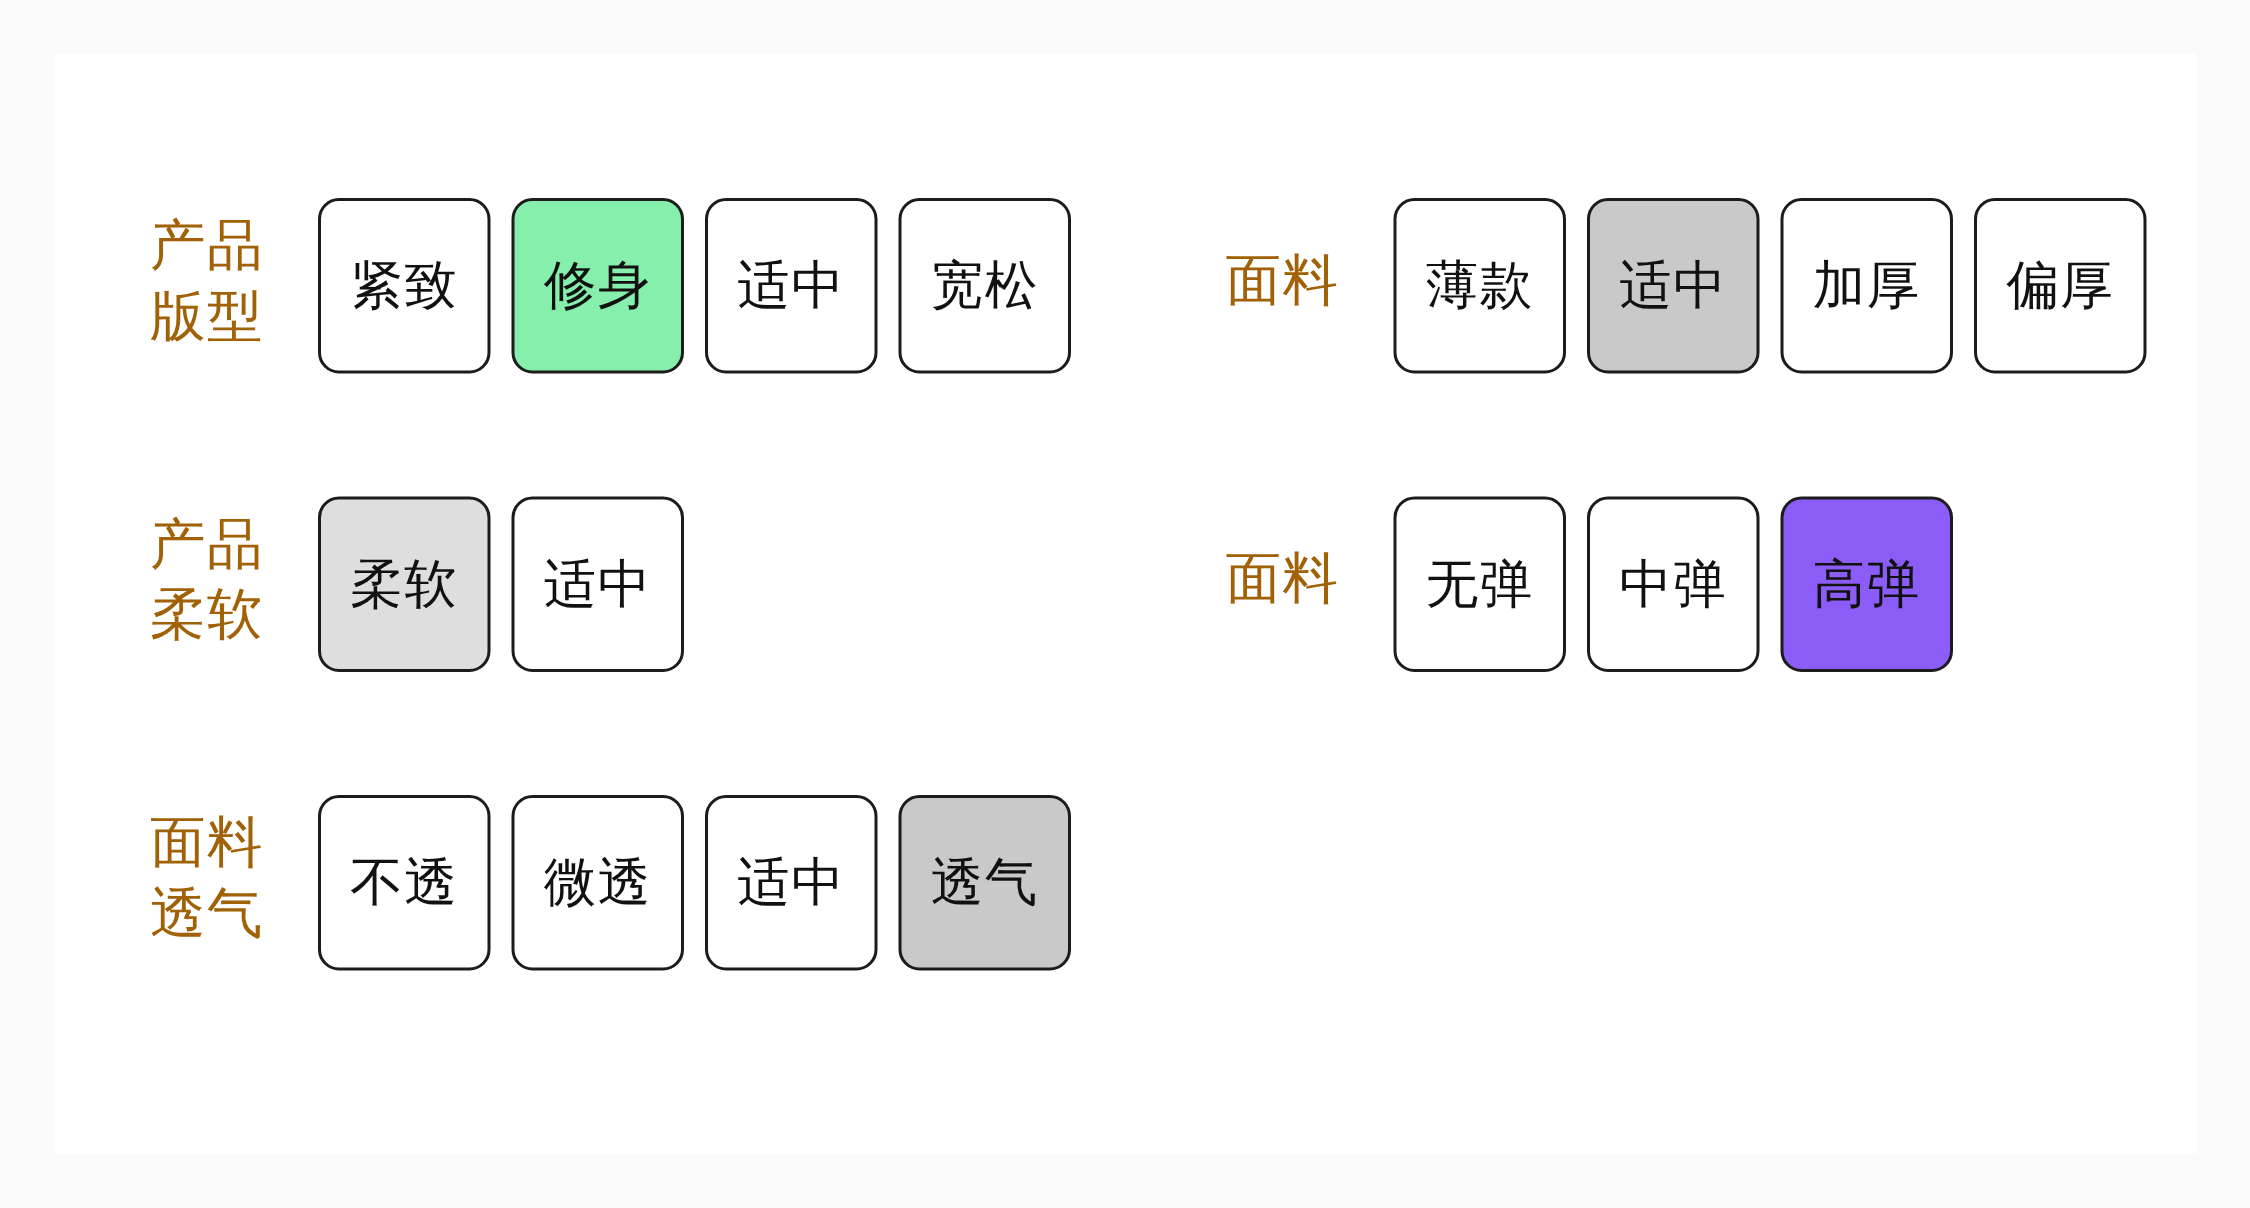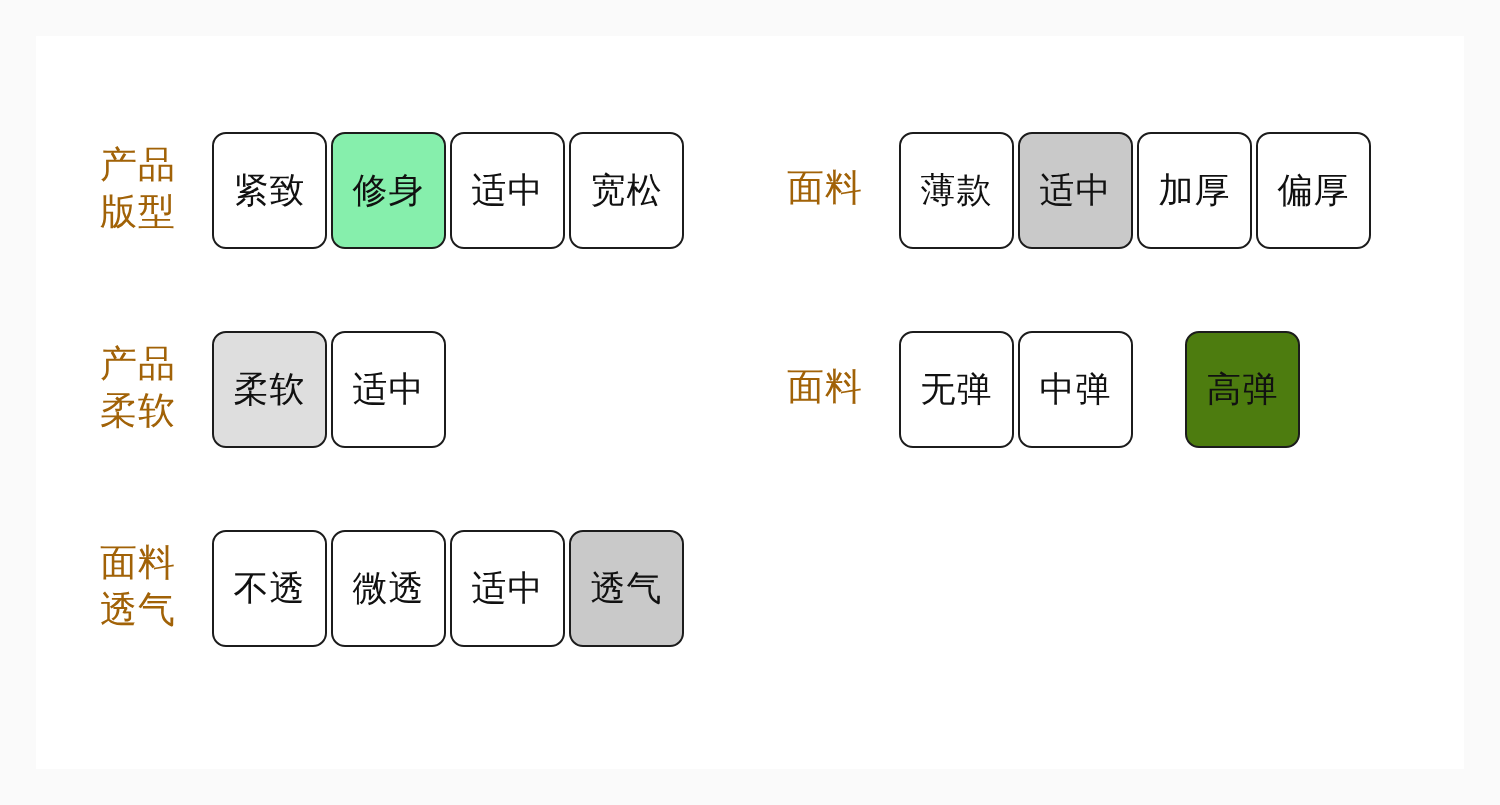--- a/index.html
+++ b/index.html
@@ -42,21 +42,21 @@
     flex: 0 0 112px;
     font-size: 37px;
     line-height: 1.27;
     color: #a16207;
     font-weight: 500;
     letter-spacing: 1px;
     font-family: Liberation Mono, monospace;
   }
   .options {
     display: flex;
-    gap: 4px;
+    gap: 14px;
   }
   .opt {
     box-sizing: border-box;
     width: 115px;
     height: 117px;
     border: 2.5px solid #1c1c1c;
     border-radius: 14px;
     background: #ffffff;
     color: #111111;
     font-size: 35px;
@@ -131,20 +131,20 @@
         </div>
       </section>
 
       <section class="group">
         <div class="group-label">
           <div>面料</div>
         </div>
         <div class="options">
           <button class="opt">无弹</button>
           <button class="opt">中弹</button>
-          <button class="opt selected" aria-pressed="true" style="background: #4d7c0f; margin-left: 48px;">高弹</button>
+          <button class="opt selected" aria-pressed="true" style="background: #8b5cf6;">高弹</button>
         </div>
       </section>
 
     </div>
 
   </div>
 </div>
 
 </body></html>

